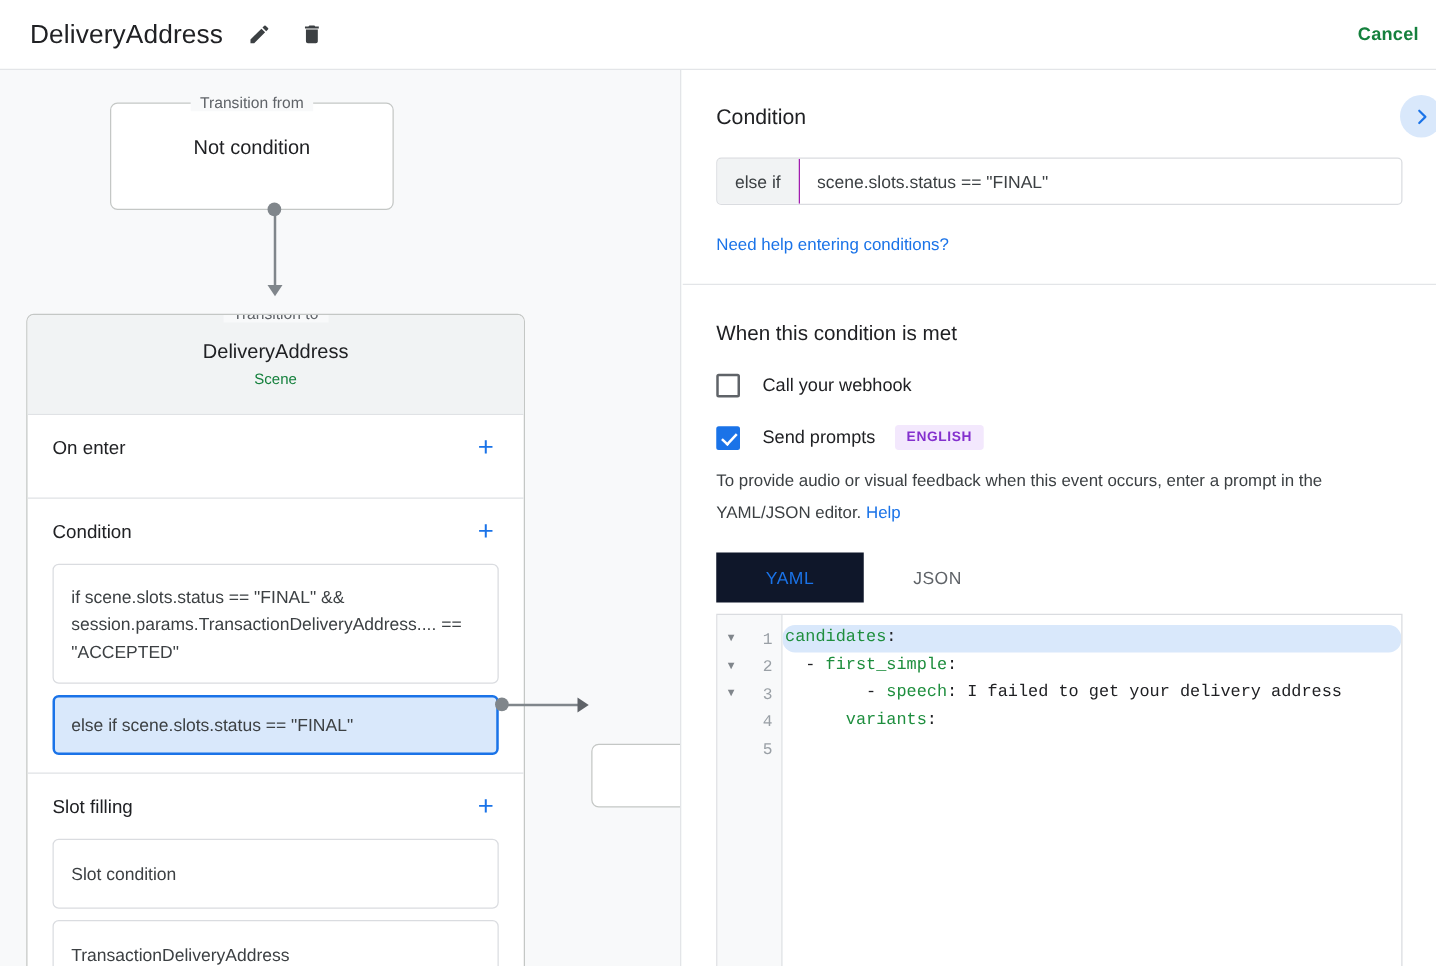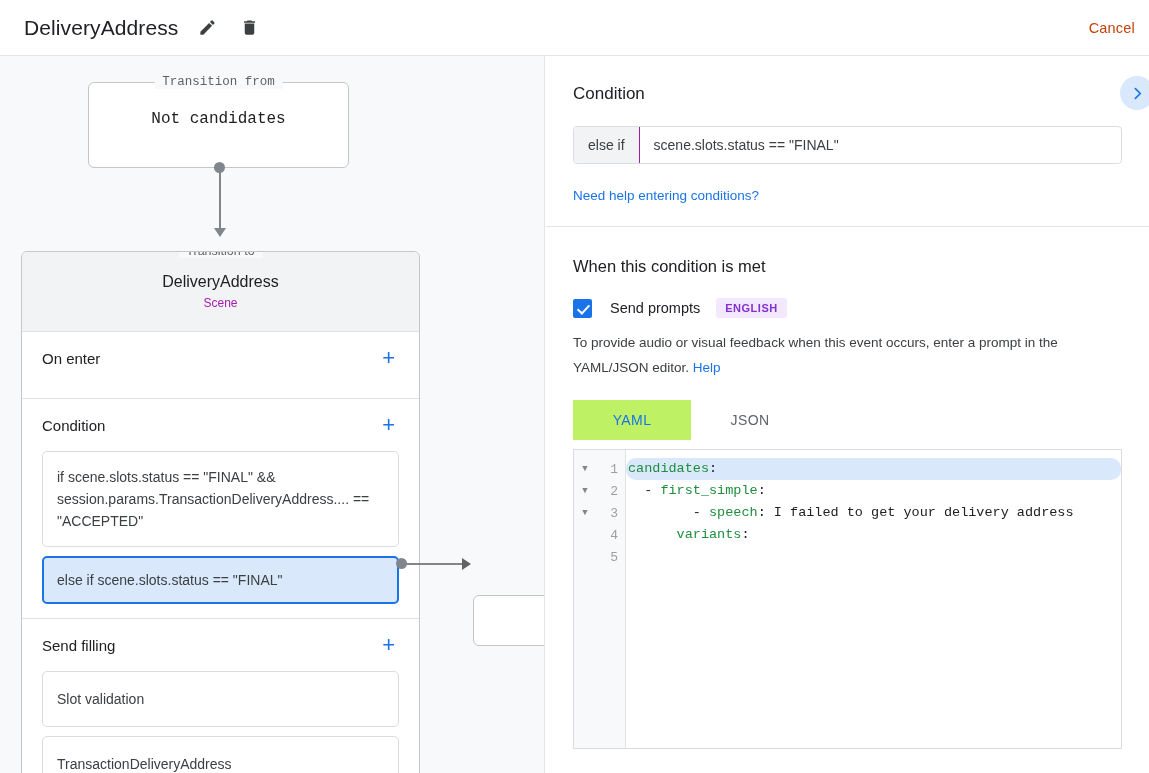--- a/index.html
+++ b/index.html
@@ -23,21 +23,21 @@
     font-size: 21px; color: #202124; letter-spacing: .1px;
   }
   .icon-btn {
     width: 26px; height: 26px; margin-left: 16px;
     display: flex; align-items: center; justify-content: center;
     cursor: pointer; border-radius: 50%;
   }
   .icon-btn svg { display: block; }
   .topbar-spacer { flex: 1; }
   .cancel-btn {
-    color: #c2410c; font-size: 14.5px; font-weight: 400;
+    color: #15803d; font-size: 14.5px; font-weight: 700;
     padding: 8px 14px; cursor: pointer; border-radius: 4px;
     letter-spacing: .2px;
   }
   .save-btn {
     margin-left: 12px; margin-right: 22px;
     background: #1a73e8; color: #ffffff;
     font-size: 14.5px; font-weight: 500; letter-spacing: .2px;
     padding: 11px 30px; border: none; border-radius: 5px;
     cursor: pointer; font-family: inherit;
   }
@@ -66,42 +66,42 @@
   }
   .fieldset-legend {
     position: absolute; top: -8px; left: 50%;
     transform: translateX(-50%);
     background: #f8f9fa;
     padding: 0 8px;
     font-size: 12.5px; color: #5f6368; white-space: nowrap;
   }
 
   #node-from {
-    left: 88px; top: 26px; width: 261px; height: 86px; font-family: Liberation Mono, monospace;
+    left: 88px; top: 26px; width: 227px; height: 86px;
   }
   #node-from .node-title {
     position: absolute; left: 0; right: 0; top: 27px;
     text-align: center; font-size: 16px; color: #202124;
   }
 
   #node-to {
     left: 21px; top: 195px; width: 399px; height: 565px;
     background: #ffffff;
     overflow: hidden;
   }
   #node-to .node-legend { background: #f8f9fa; }
   .node-header {
     height: 80px; background: #f1f3f4;
     border-bottom: 1px solid #e0e2e5;
     display: flex; flex-direction: column;
     align-items: center; justify-content: center;
     border-radius: 5px 5px 0 0;
   }
   .node-header .name { font-size: 16px; color: #202124; }
-  .node-header .sub { font-size: 12px; color: #a21caf; margin-top: 5px; }
+  .node-header .sub { font-size: 12px; color: #15803d; margin-top: 5px; }
 
   .section {
     border-bottom: 1px solid #e0e2e5;
     padding: 0 20px 14px 20px;
   }
   .section:last-child { border-bottom: none; }
   .section-head {
     display: flex; align-items: center; justify-content: space-between;
     height: 52px;
     text-align: right;
@@ -219,21 +219,21 @@
   }
   .hint .link { margin-top: 5px; font-size: 13.5px; }
 
   
   .tabs { display: flex; margin-top: 22px; }
   .tab {
     font-size: 14px; font-weight: 500; letter-spacing: .4px;
     padding: 12px 0; width: 118px; text-align: center;
     cursor: pointer; color: #5f6368;
   }
-  .tab.active { color: #1a73e8; background: #bef264; text-align: center; }
+  .tab.active { color: #1a73e8; background: #0f172a; text-align: center; }
 
   .editor {
     margin-top: 9px; border: 1px solid #dadce0;
     height: 300px; display: flex; overflow: hidden;
     background: #ffffff;
   }
   .gutter {
     width: 52px; flex: none; background: #f8f9fa;
     border-right: 1px solid #e0e2e5;
     padding-top: 8px;
@@ -281,21 +281,21 @@
 
   <div class="topbar-spacer"></div>
 
   <div class="cancel-btn">Cancel</div>
 </div>
 
 <div class="left-pane">
 
   <div class="fieldset" id="node-from">
     <div class="fieldset-legend">Transition from</div>
-    <div class="node-title">Not candidates</div>
+    <div class="node-title">Not condition</div>
   </div>
 
   <div class="conn-dot" style="left:214px; top:106px;"></div>
   <div class="conn-line" style="left:219px; top:111px; height:64px;"></div>
   <div class="conn-arrow-down" style="left:214px; top:172px;"></div>
 
   <div class="fieldset" id="node-to">
     <div class="fieldset-legend node-legend">Transition to</div>
 
     <div class="node-header">
@@ -314,24 +314,24 @@
       <div class="section-head">
         <div class="section-title">Condition</div>
         <div class="plus-btn">+</div>
       </div>
       <div class="card tall">if scene.slots.status == "FINAL" &amp;&amp; session.params.TransactionDeliveryAddress.... == "ACCEPTED"</div>
       <div class="card selected">else if scene.slots.status == "FINAL"</div>
     </div>
 
     <div class="section">
       <div class="section-head">
-        <div class="section-title">Send filling</div>
+        <div class="section-title">Slot filling</div>
         <div class="plus-btn">+</div>
       </div>
-      <div class="card" style="padding:16px 14px">Slot validation</div>
+      <div class="card" style="padding:16px 14px">Slot condition</div>
       <div class="card" style="padding:16px 14px">TransactionDeliveryAddress</div>
     </div>
   </div>
 
   <div class="conn-dot" style="left:396px; top:502px;"></div>
   <div class="conn-hline" style="left:401px; top:507px; width:62px;"></div>
   <div class="conn-arrow-right" style="left:462px; top:502px;"></div>
   <div id="node-stub"></div>
 </div>
 
@@ -347,20 +347,24 @@
 
     <div class="link">Need help entering conditions?</div>
     <div style="height:22px"></div>
   </div>
 
   <div class="rp-divider"></div>
 
   <div class="rp-section">
     <div class="rp-heading2">When this condition is met</div>
 
+    <div class="check-row">
+      <div class="cb"></div>
+      <div class="check-label">Call your webhook</div>
+    </div>
 
     <div class="check-row">
       <div class="cb checked"></div>
       <div class="check-label">Send prompts</div>
       <div class="badge">ENGLISH</div>
     </div>
 
     <div class="hint">
       <span>To provide audio or visual feedback when this event occurs, enter a prompt in the YAML/JSON editor.</span>
       <span class="link">Help</span>

